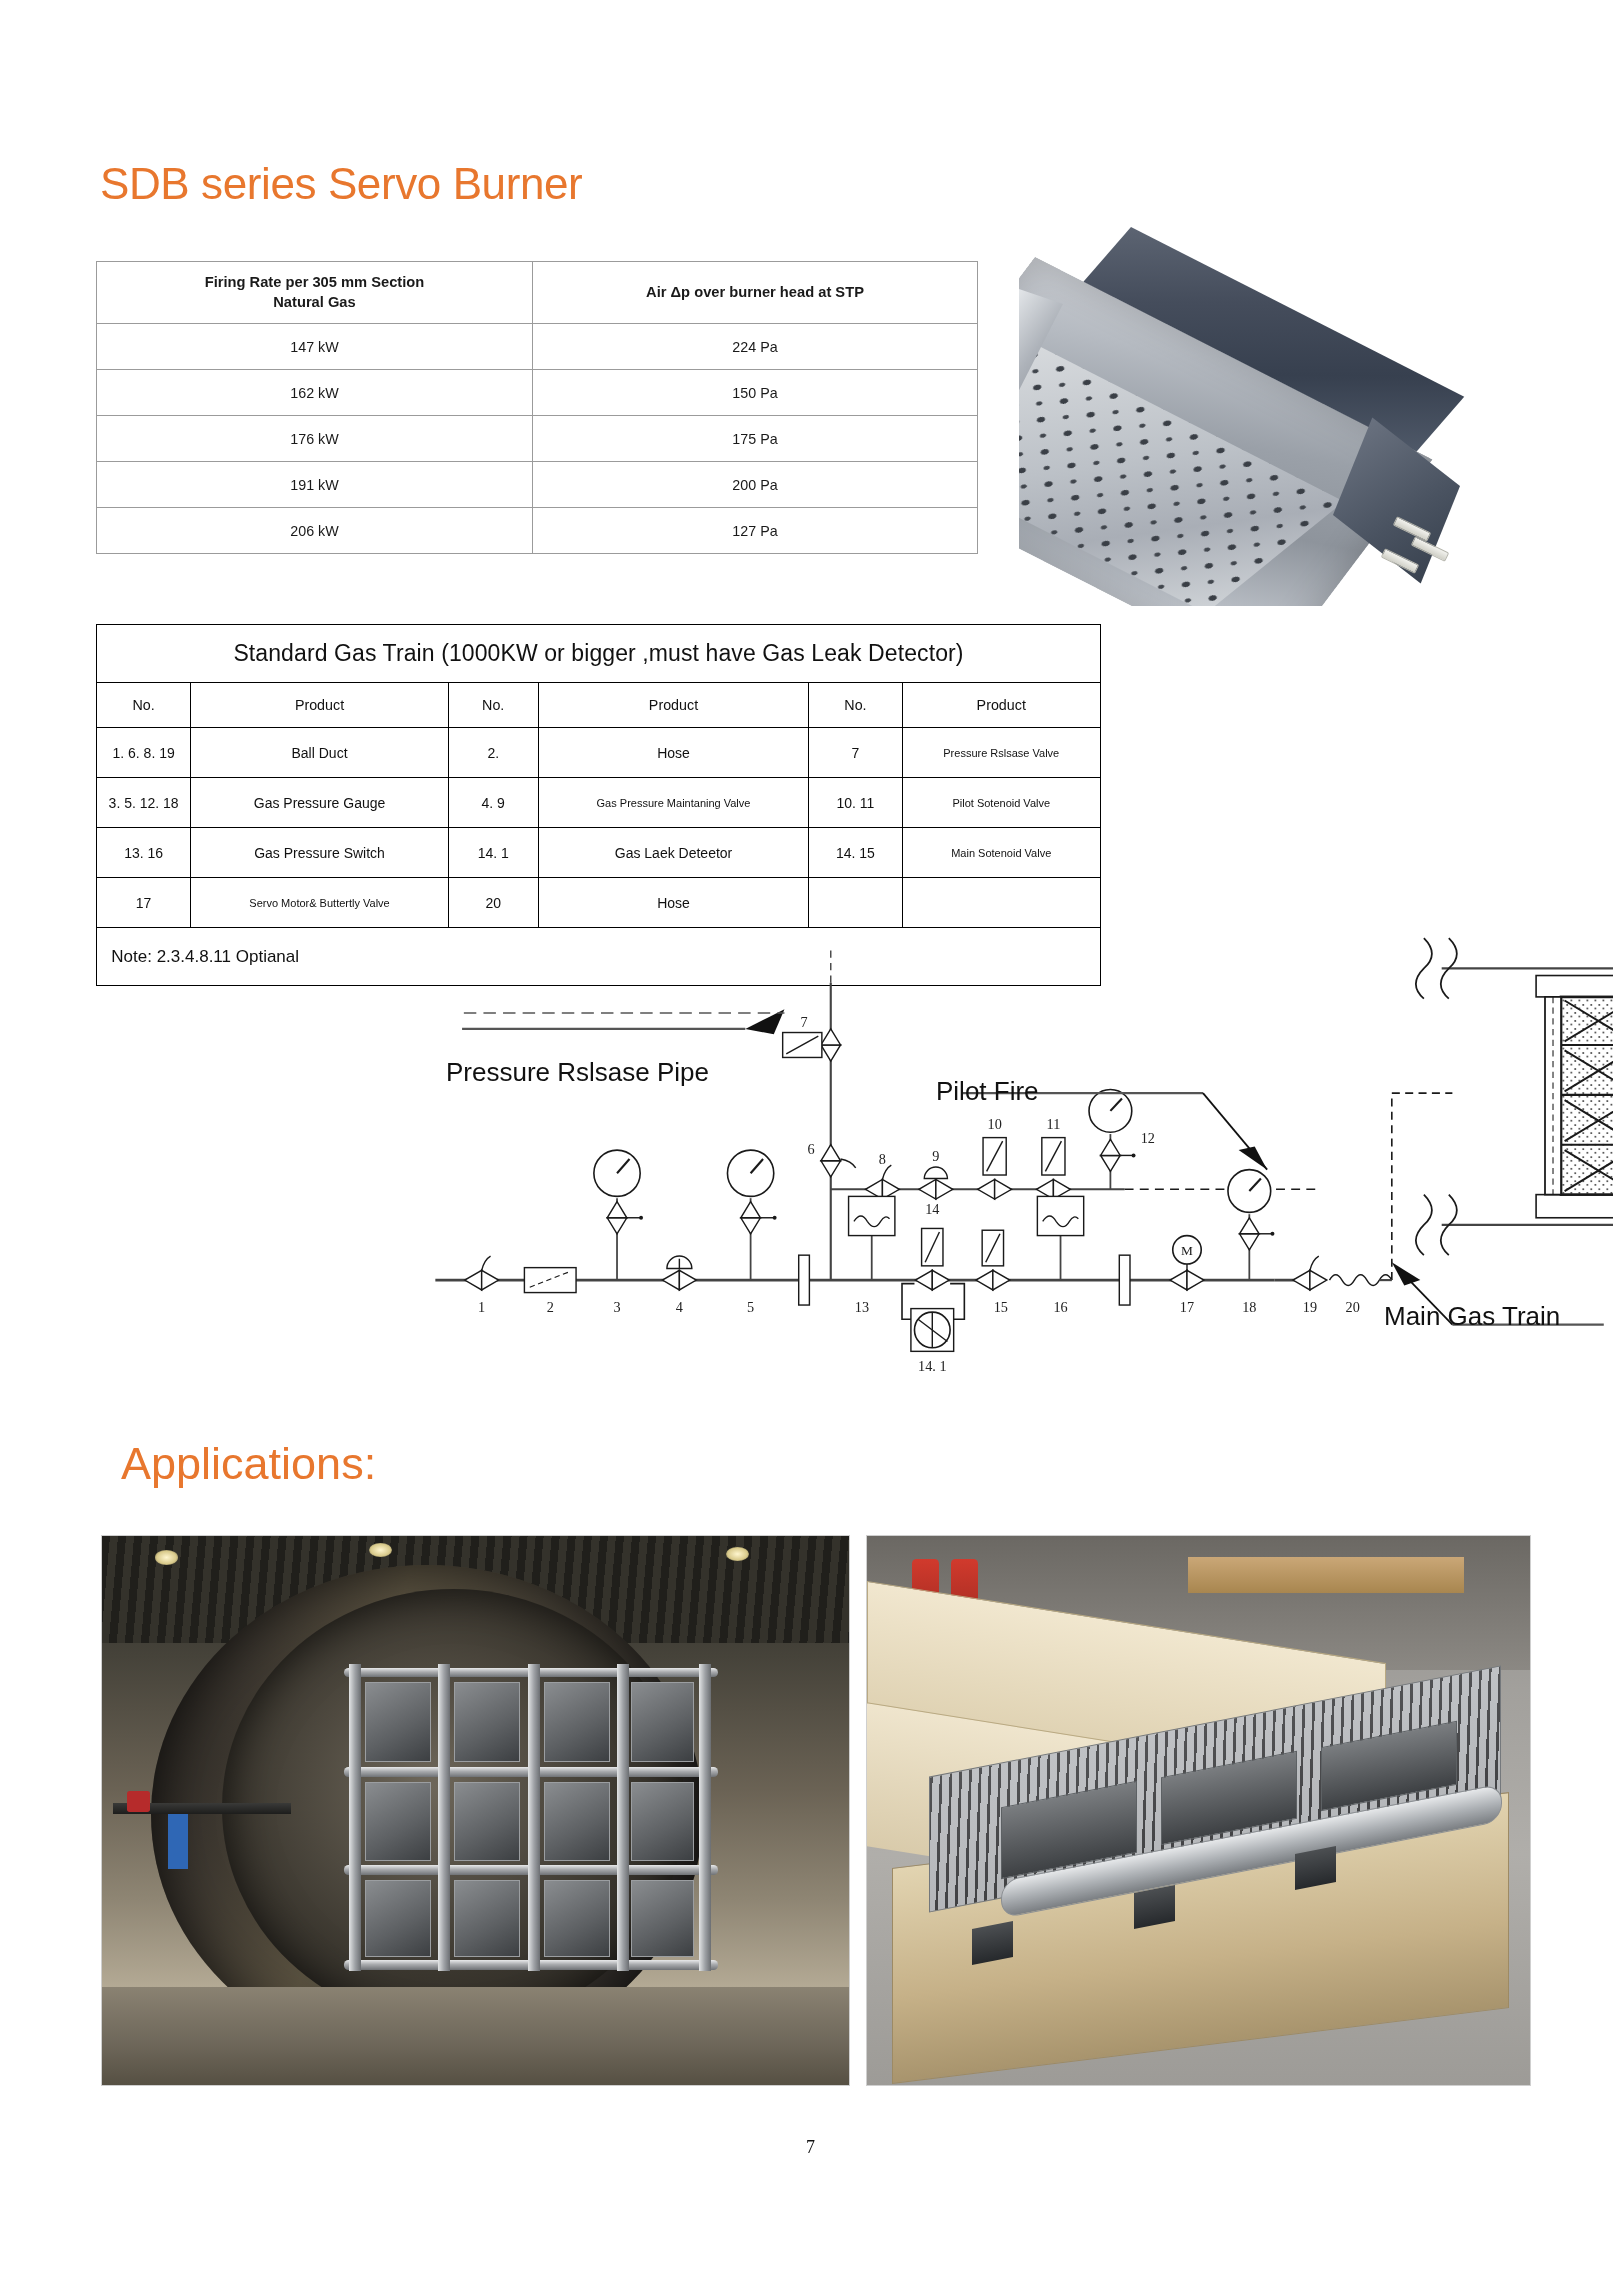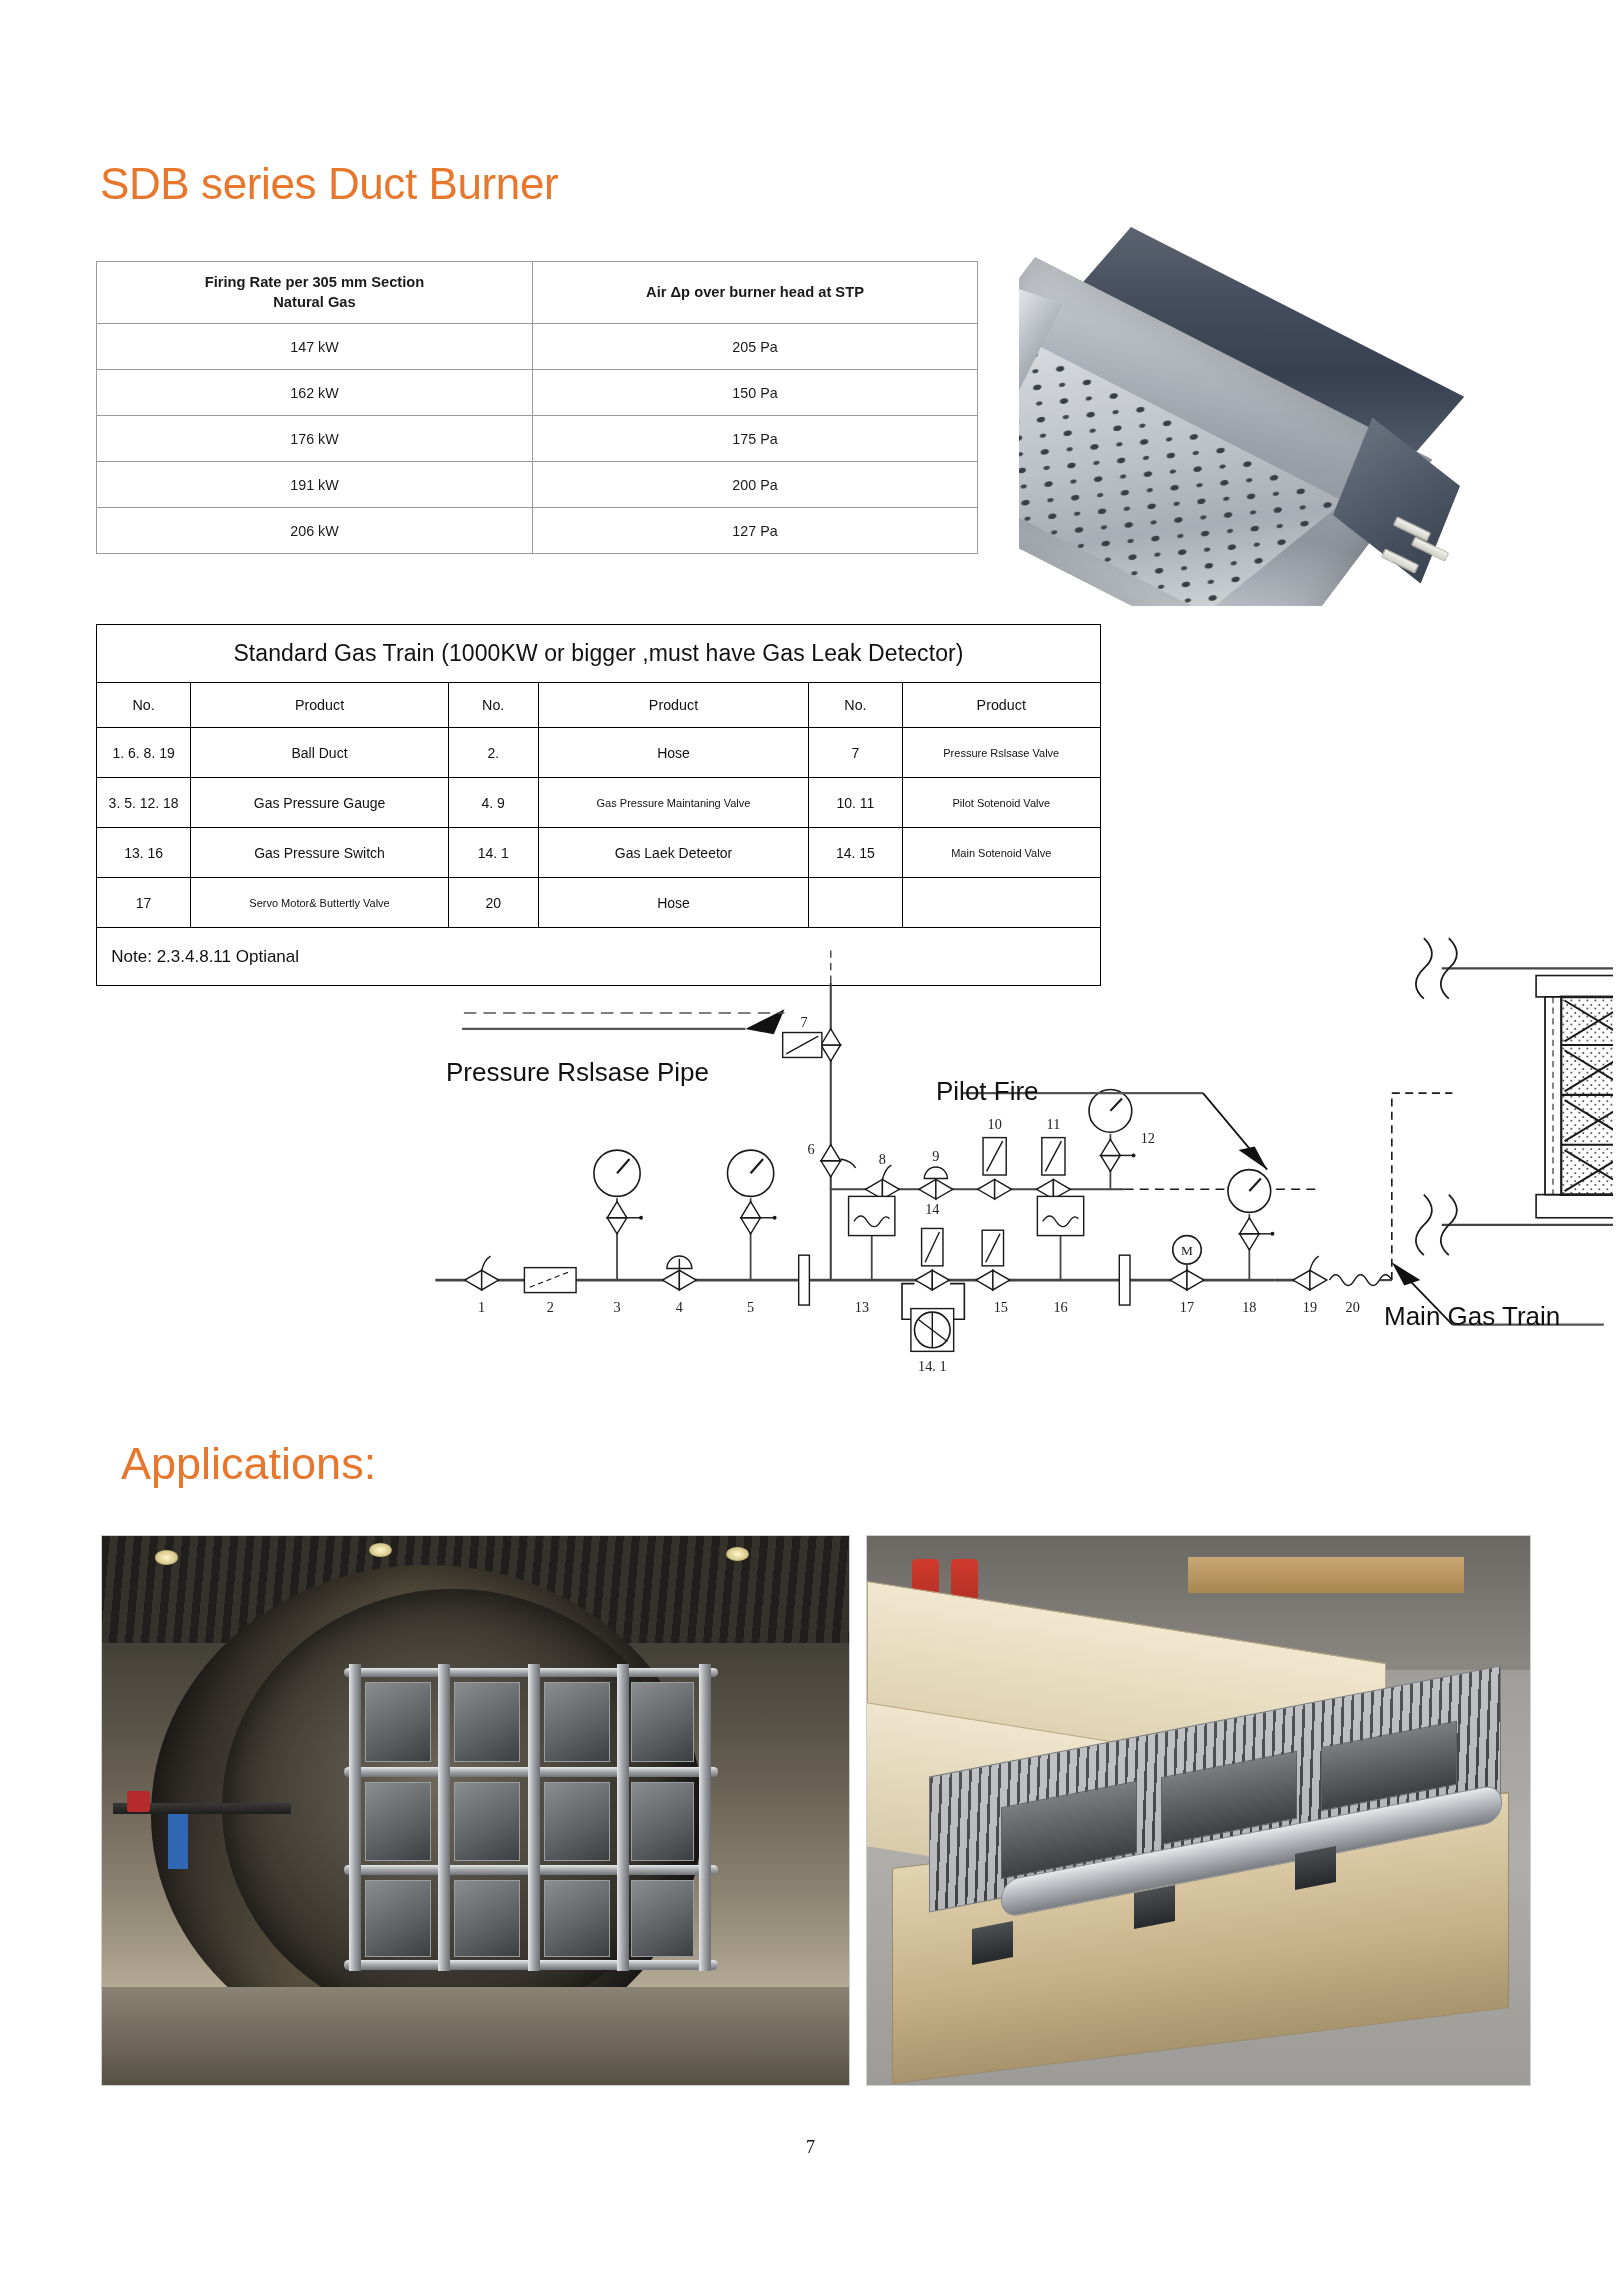--- a/index.html
+++ b/index.html
@@ -273,38 +273,38 @@
     top: 2137px;
     text-align: center;
     font-size: 18px;
     font-family: "Liberation Serif", serif;
     color: #111;
   }
 </style>
 </head>
 <body>
 
-<div id="page-title">SDB series Duct Burner</div>
+<div id="page-title">SDB series Servo Burner</div>
 
 <table id="spec-table">
   <colgroup>
       <col class="c1">
       <col class="c2">
     </colgroup>
   <tbody>
     <tr>
       <td class="hdr-cell">
         <span>Firing Rate per 305 mm Section</span><br>
         <span>Natural Gas</span>
       </td>
       <td class="hdr-cell">Air Δp over burner head at STP</td>
     </tr>
     <tr class="data-row">
       <td class="val-cell">147 kW</td>
-      <td class="val-cell">205 Pa</td>
+      <td class="val-cell">224 Pa</td>
     </tr>
     <tr class="data-row">
       <td class="val-cell">162 kW</td>
       <td class="val-cell">150 Pa</td>
     </tr>
     <tr class="data-row">
       <td class="val-cell">176 kW</td>
       <td class="val-cell">175 Pa</td>
     </tr>
     <tr class="data-row">

